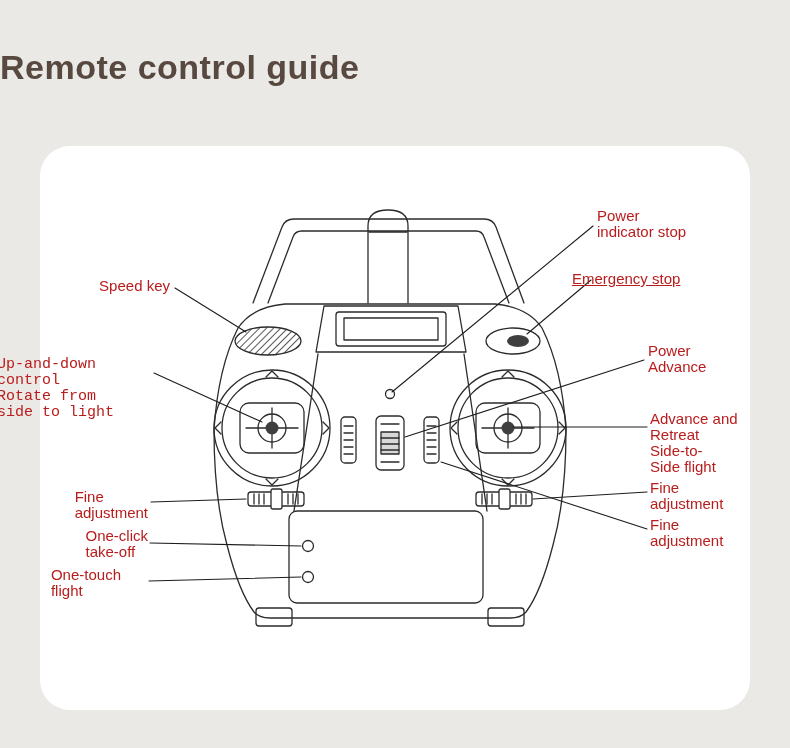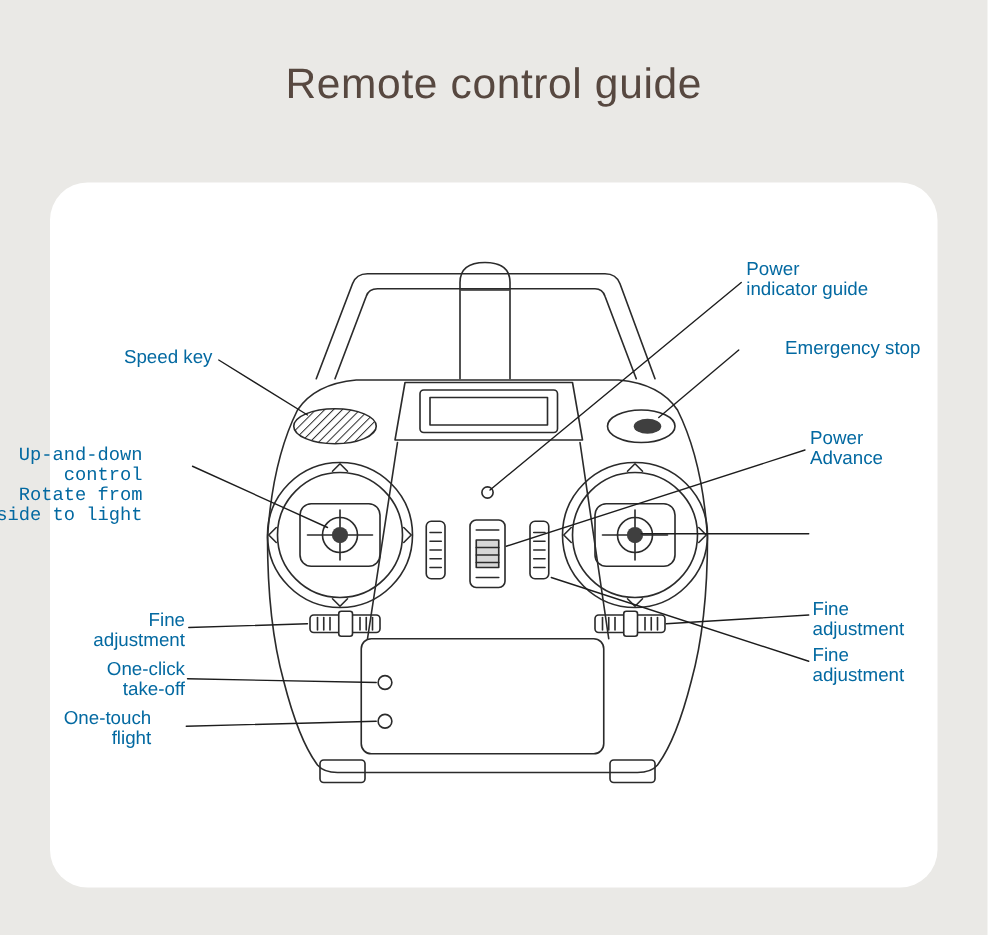--- a/index.html
+++ b/index.html
@@ -7,46 +7,46 @@
   body {
     background: #eae9e6;
     font-family: "Liberation Sans", sans-serif;
     position: relative;
     overflow: hidden;
   }
   .page { position: absolute; inset: 0; width: 790px; height: 748px; }
   .title {
     position: absolute;
     top: 48px; left: 0; width: 790px;
-    text-align: center;
+    text-align: left;
     font-size: 34px;
-    font-weight: 400;
+    font-weight: 700;
     color: #574840;
     letter-spacing: 0.5px;
   }
   .card {
     position: absolute;
     left: 40px; top: 146px;
     width: 710px; height: 564px;
     background: #ffffff;
     border-radius: 30px;
   }
   svg.diagram {
     position: absolute;
     left: 0; top: 0;
     pointer-events: none;
   }
   .label {
     position: absolute;
     font-size: 15px;
     line-height: 16px;
-    color: #0369a1;
+    color: #b91c1c;
     white-space: nowrap;
   }
-  .label.right-align { text-align: right; }
+  .label.right-align { text-align: left; }
   .label span { display: block; }
 </style>
 </head>
 <body>
 
 <div class="page">
 
   <h1 class="title">Remote control guide</h1>
 
   <div class="card"></div>
@@ -224,32 +224,38 @@
     <span>take-off</span>
   </div>
 
   <div class="label right-align" style="top:567px; right:669px;">
     <span>One-touch</span>
     <span>flight</span>
   </div>
 
   <div class="label" style="top:208px; left:597px;">
     <span>Power</span>
-    <span>indicator guide</span>
-  </div>
-
-  <div class="label" style="top:271px; left:628px;">
+    <span>indicator stop</span>
+  </div>
+
+  <div class="label" style="top:271px; left:572px;text-decoration:underline;">
     <span>Emergency stop</span>
   </div>
 
   <div class="label" style="top:343px; left:648px;">
     <span>Power</span>
     <span>Advance</span>
   </div>
 
+  <div class="label" style="top:411px; left:650px;">
+    <span>Advance and</span>
+    <span>Retreat</span>
+    <span>Side-to-</span>
+    <span>Side flight</span>
+  </div>
 
   <div class="label" style="top:480px; left:650px;">
     <span>Fine</span>
     <span>adjustment</span>
   </div>
 
   <div class="label" style="top:517px; left:650px;">
     <span>Fine</span>
     <span>adjustment</span>
   </div>

